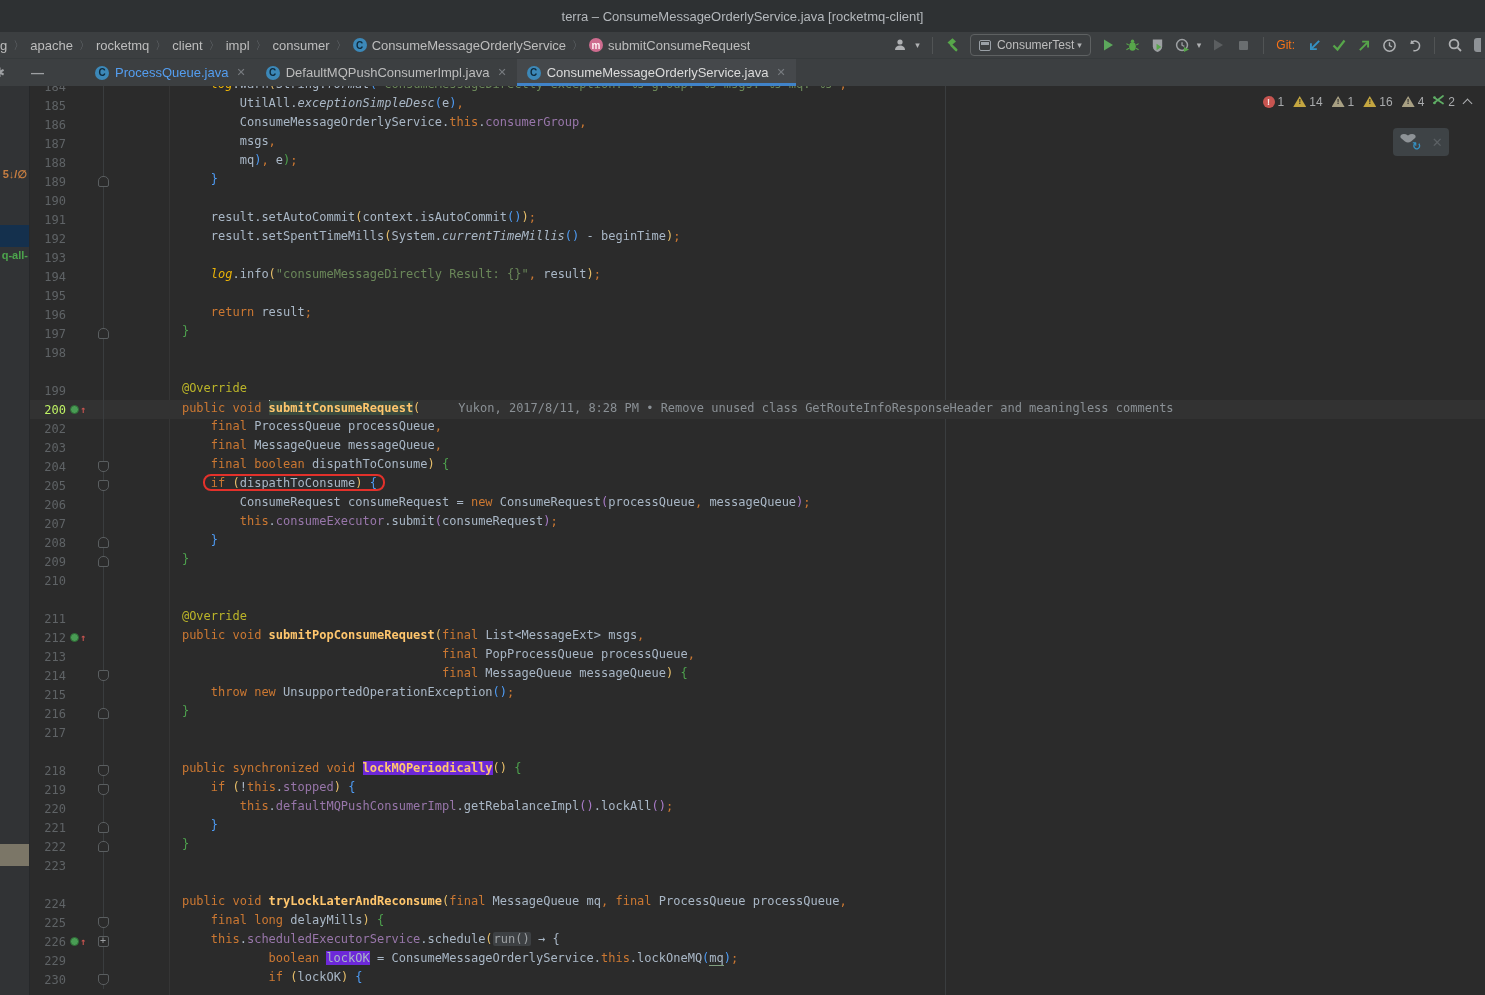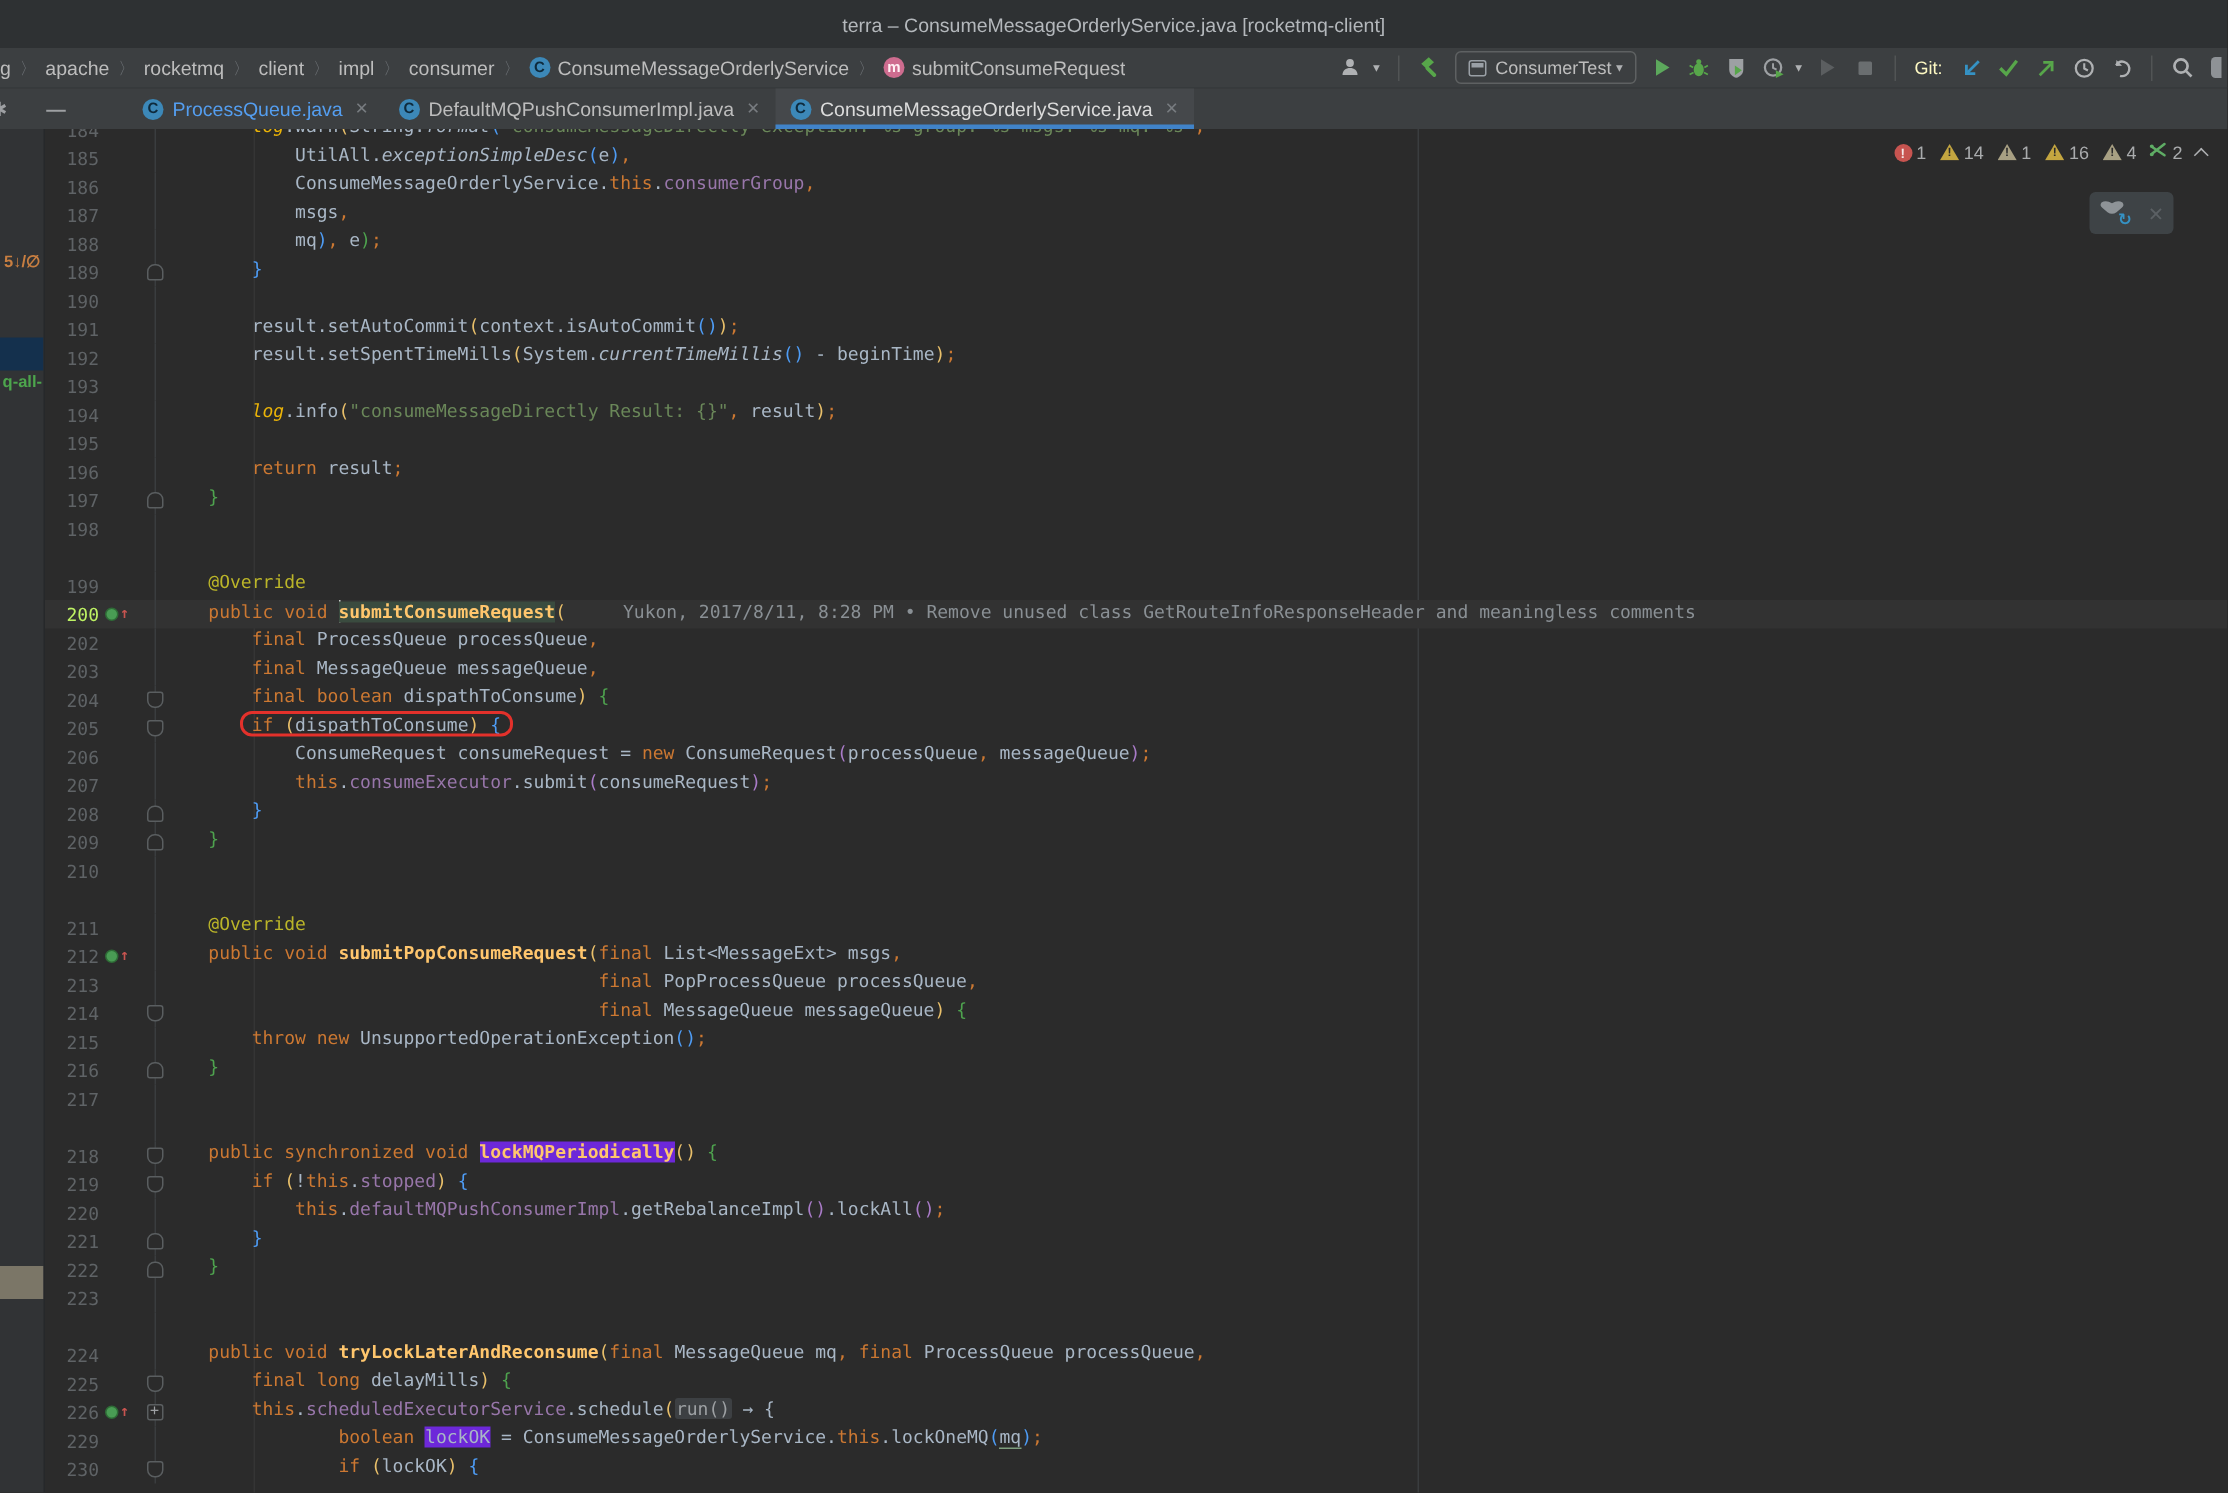--- a/index.html
+++ b/index.html
@@ -18,21 +18,21 @@
   .badge { width:14px; height:14px; border-radius:50%; display:inline-flex; align-items:center; justify-content:center; font-size:10px; font-weight:bold; }
   .badge.class { background:#3C88B8; color:#0E2A3C; }
   .badge.method { background:#CE6C8F; color:#FFF0F4; }
   .controls { display:flex; align-items:center; gap:9px; }
   .vsep { width:1px; height:17px; background:#515455; margin:0 3px; }
   .icon16 { width:16px; height:16px; display:inline-flex; align-items:center; justify-content:center; }
   .dd-arrow { color:#AFB1B3; font-size:9px; margin-left:-3px; }
   .runcfg { display:flex; align-items:center; gap:6px; border:1px solid #5E6162; border-radius:4px; height:22px; padding:0 8px; color:#BDBDBD; font-size:12px; }
   .winicon { width:12px; height:11px; border:1px solid #9AA0A6; border-radius:2px; position:relative; }
   .winicon::after { content:""; position:absolute; left:1px; right:1px; top:1px; height:3px; background:#9AA0A6; }
-  .gitlabel { color:#fef9c3; font-size:12px; margin-right:2px;text-align:center; }
+  .gitlabel { color:#f97316; font-size:12px; margin-right:2px;text-align:center; }
   .partial-edge { width:7px; height:14px; background:#8E9296; border-radius:3px 0 0 3px; margin-left:2px; }
 
   
   .tabbar { height:27px; background:#3C3F41; display:flex; align-items:stretch; }
   .tw-btns { display:flex; align-items:center; gap:26px; padding-left:0; width:85px; overflow:hidden; }
   .tw-star { color:#9EA0A3; font-size:13px; margin-left:-6px; }
   .tw-min { color:#9EA0A3; font-size:13px; font-weight:bold; }
   .tab { display:flex; align-items:center; gap:6px; padding:0 10px; position:relative; color:#BDBDBD; font-size:13px; cursor:default; }
   .tab .close { color:#787C80; font-size:11px; margin-left:2px; }
   .tab.active { background:#45484B; color:#DBDBDB; }
@@ -46,21 +46,21 @@
   .sl-navy { position:absolute; top:139px; left:0; right:0; height:22px; background:#14304D; }
   .sl-green { position:absolute; top:163px; right:1px; color:#4DA54D; font-weight:bold; font-size:11px; white-space:nowrap; }
   .sl-olive { position:absolute; top:758px; left:0; right:0; height:22px; background:#7B7667; }
 
   .editor { flex:1; position:relative; background:#2B2B2B; overflow:hidden; }
   .guide { position:absolute; top:0; bottom:0; width:1px; }
   .guide.margin { left:915px; background:#3A3D3F; }
   .guide.indent { left:139px; background:#353535; }
 
   .rows { position:absolute; left:0; right:0; top:-9px; }
-  .r { display:flex; height:19px; line-height:19px; white-space:nowrap; }
+  .r { display:flex; height:19px; line-height:19px; white-space:nowrap;gap:43px; }
   .r.cur { background:#323232; }
   .gutter { width:80px; flex:none; display:flex; align-items:center; padding-left:10px; position:relative; font:12px "DejaVu Sans Mono",monospace; }
   .gutter::after { content:""; position:absolute; left:73px; top:0; bottom:0; width:1px; background:#3A3D3F; }
   .ln { width:26px; text-align:right; color:#5F6366; flex:none; }
   .r.cur .ln { color:#bef264; }
   .ovrslot { width:26px; flex:none; display:flex; align-items:center; padding-left:4px; gap:1px; }
   .oc { width:9px; height:9px; border-radius:50%; background:#499C54; display:inline-block; border:1px solid #2e6b36; }
   .oa { color:#C75450; font:bold 10px "DejaVu Sans Mono",monospace; }
   .foldslot { width:14px; margin-left:auto; flex:none; display:flex; align-items:center; justify-content:center; z-index:1; }
   .fm { width:11px; height:11px; border:1px solid #5A5E60; background:#2B2B2B; display:inline-block; position:relative; }

